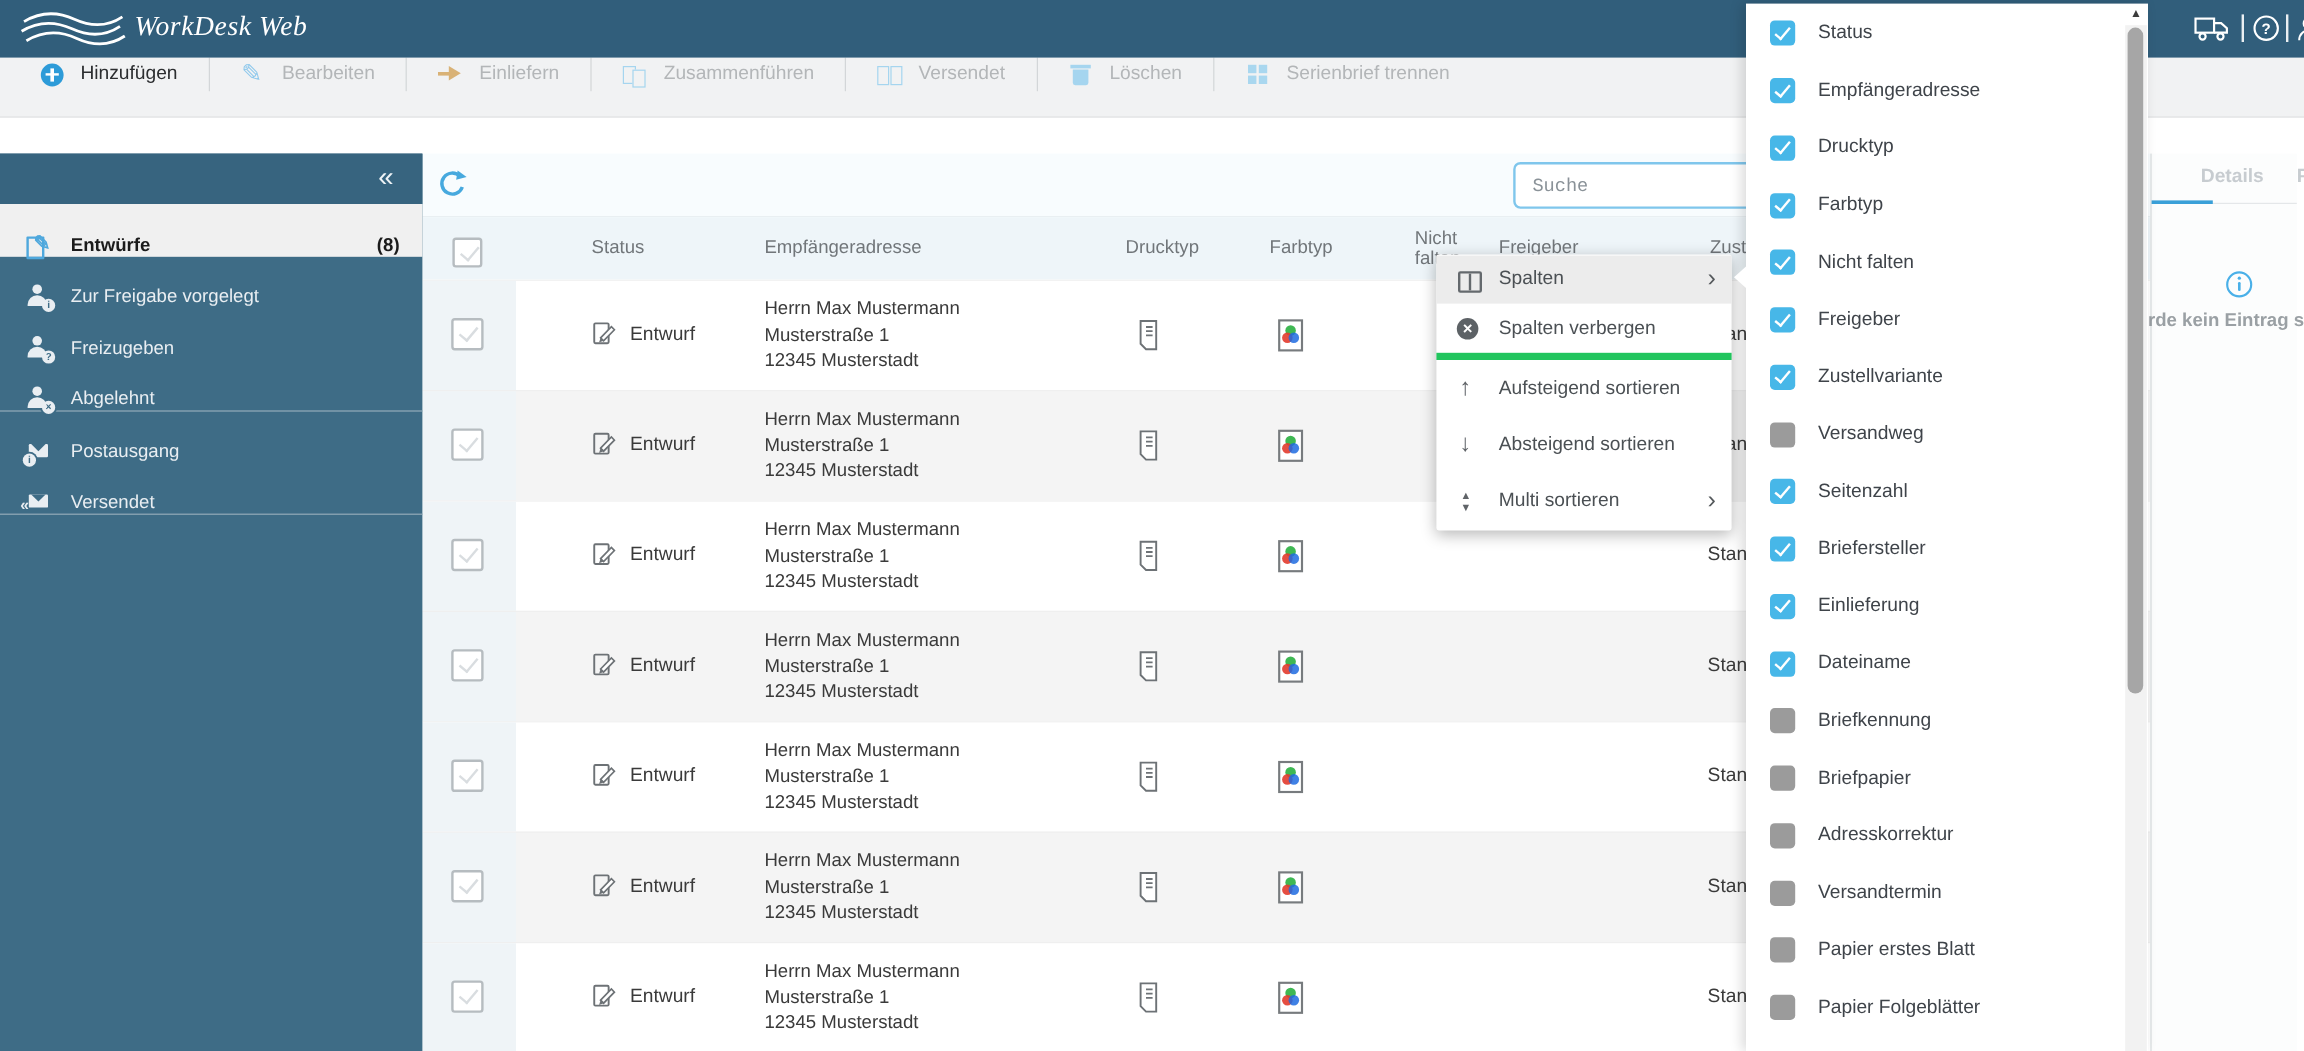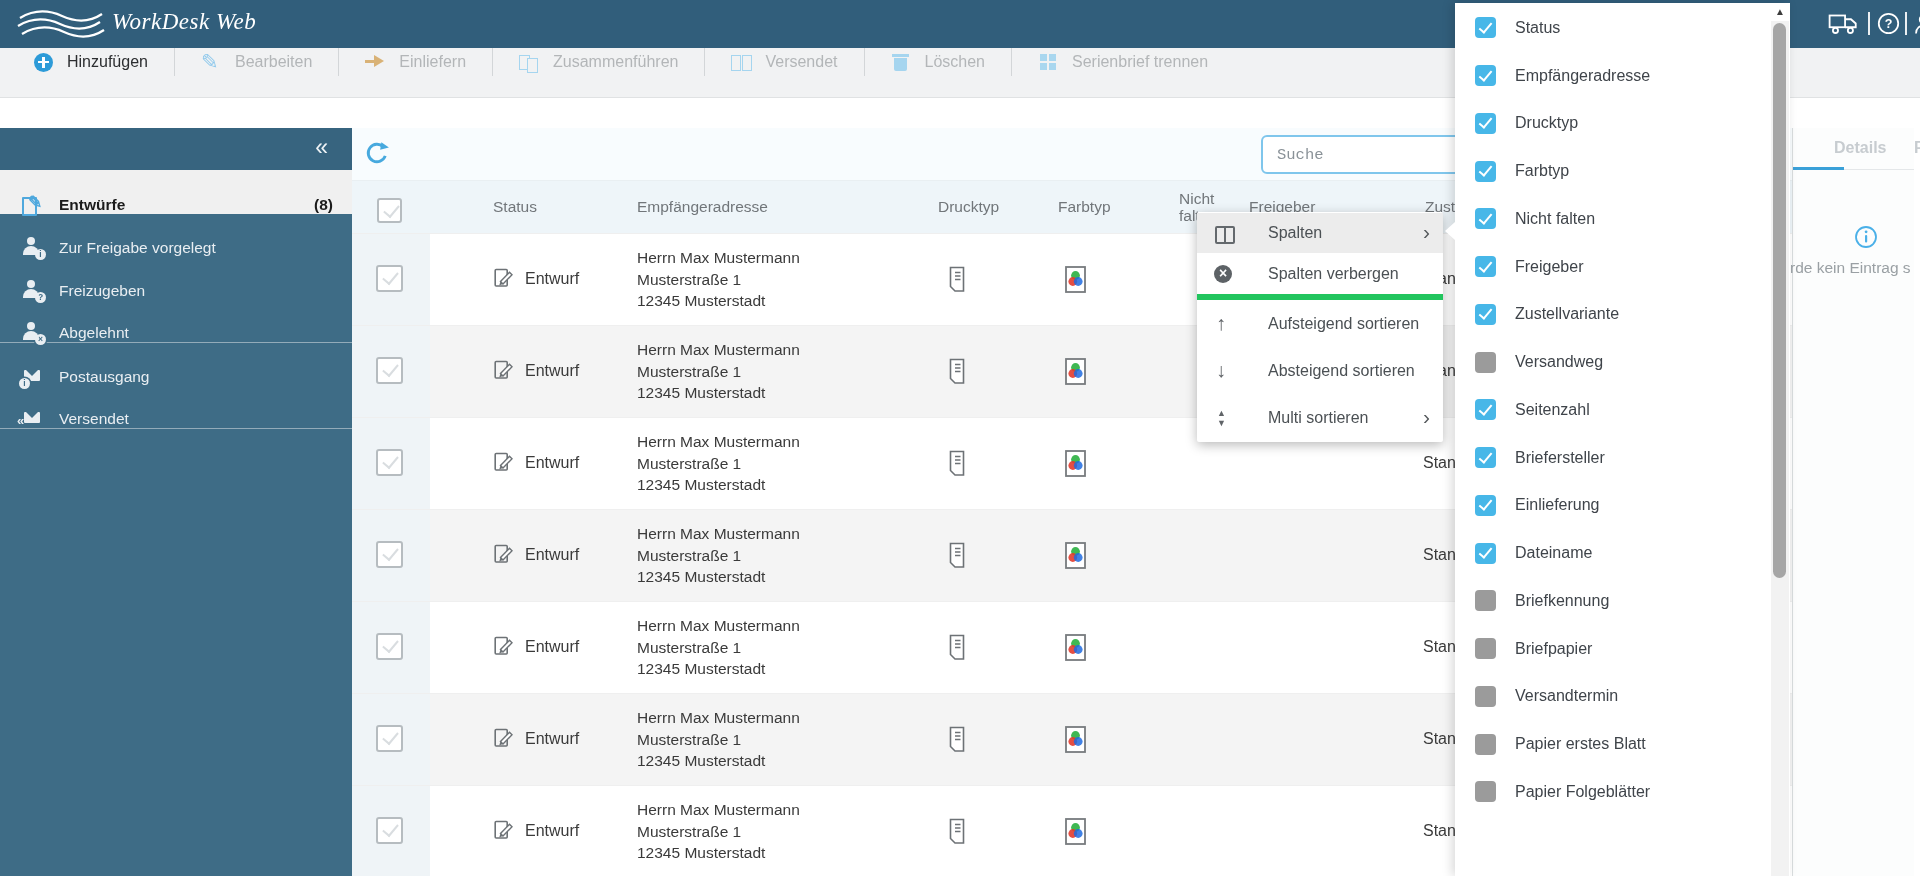--- a/index.html
+++ b/index.html
@@ -83,25 +83,25 @@
   .cell-zust{position:absolute;left:1071px;top:36px;font-size:16px;color:#3a3a3a;white-space:nowrap}
 
   
   .details{position:absolute;left:1792px;top:128px;width:122px;height:748px;background:#fcfdfd;border-left:1px solid #dadedf;z-index:2}
   .dt-tabs{height:42px;border-bottom:1px solid #e4e7e9;position:relative}
   .dt-tab{position:absolute;top:11px;color:#c7ccd0;font-size:16px;font-weight:bold;cursor:pointer;white-space:nowrap}
   .dt-tab.t1{left:41px}
   .dt-tab.t2{left:121px}
   .dt-underline{position:absolute;left:0;top:39px;width:51px;height:3px;background:#3aa0d8}
   .dt-info{position:absolute;left:61px;top:97px}
-  .dt-empty{position:absolute;left:-3px;top:131px;white-space:nowrap;color:#9aa0a4;font-size:15.5px;font-weight:normal}
+  .dt-empty{position:absolute;left:-3px;top:131px;white-space:nowrap;color:#9aa0a4;font-size:15.5px;font-weight:bold}
 
   
   .ctx-menu{position:absolute;left:1197px;top:212px;width:246px;background:#fff;box-shadow:0 3px 12px rgba(0,0,0,.28);border-radius:2px;z-index:50;padding:1px 0}
-  .cm-item{position:relative;height:47px;display:flex;align-items:center;padding-left:17px;gap:34px;font-size:16px;color:#4b5054;cursor:pointer}
+  .cm-item{position:relative;height:47px;display:flex;align-items:center;padding-left:17px;gap:15px;font-size:16px;color:#4b5054;cursor:pointer}
   .cm-item.highlighted{background:#ececec;height:40px}
   .cm-item.divider_after{border-bottom:6px solid #22c55e}
   .cm-chevron{position:absolute;right:13px;top:50%;transform:translateY(-54%);font-size:21px;color:#55595c;display:none}
   .cm-item.submenu .cm-chevron{display:block}
   .cm-icon{width:20px;height:20px;position:relative;flex:none}
   .cm-item[data-icon="columns"] .cm-icon::before{content:"";position:absolute;left:1px;top:3px;width:16px;height:14px;border:2px solid #64696d;border-radius:2px;background:linear-gradient(#64696d,#64696d) center/2px 100% no-repeat}
   .cm-item[data-icon="circle-x"] .cm-icon::before{content:"×";position:absolute;left:0;top:1px;width:18px;height:18px;border-radius:50%;background:#5d6266;color:#fff;font-size:14px;line-height:17px;font-weight:bold;text-align:center}
   .cm-item[data-icon="arrow-up"] .cm-icon::before{content:"↑";position:absolute;left:2px;top:-2px;font-size:20px;color:#606468}
   .cm-item[data-icon="arrow-down"] .cm-icon::before{content:"↓";position:absolute;left:2px;top:-2px;font-size:20px;color:#606468}
   .cm-item[data-icon="sort-both"] .cm-icon::before{content:"▲";position:absolute;left:3px;top:0;font-size:9px;color:#606468}
@@ -614,20 +614,24 @@
       <div class="cp-item">
         <span class="cp-cb"></span>
         <span>Briefkennung</span>
       </div>
 
       <div class="cp-item">
         <span class="cp-cb"></span>
         <span>Briefpapier</span>
       </div>
 
+      <div class="cp-item">
+        <span class="cp-cb"></span>
+        <span>Adresskorrektur</span>
+      </div>
 
       <div class="cp-item">
         <span class="cp-cb"></span>
         <span>Versandtermin</span>
       </div>
 
       <div class="cp-item">
         <span class="cp-cb"></span>
         <span>Papier erstes Blatt</span>
       </div>

